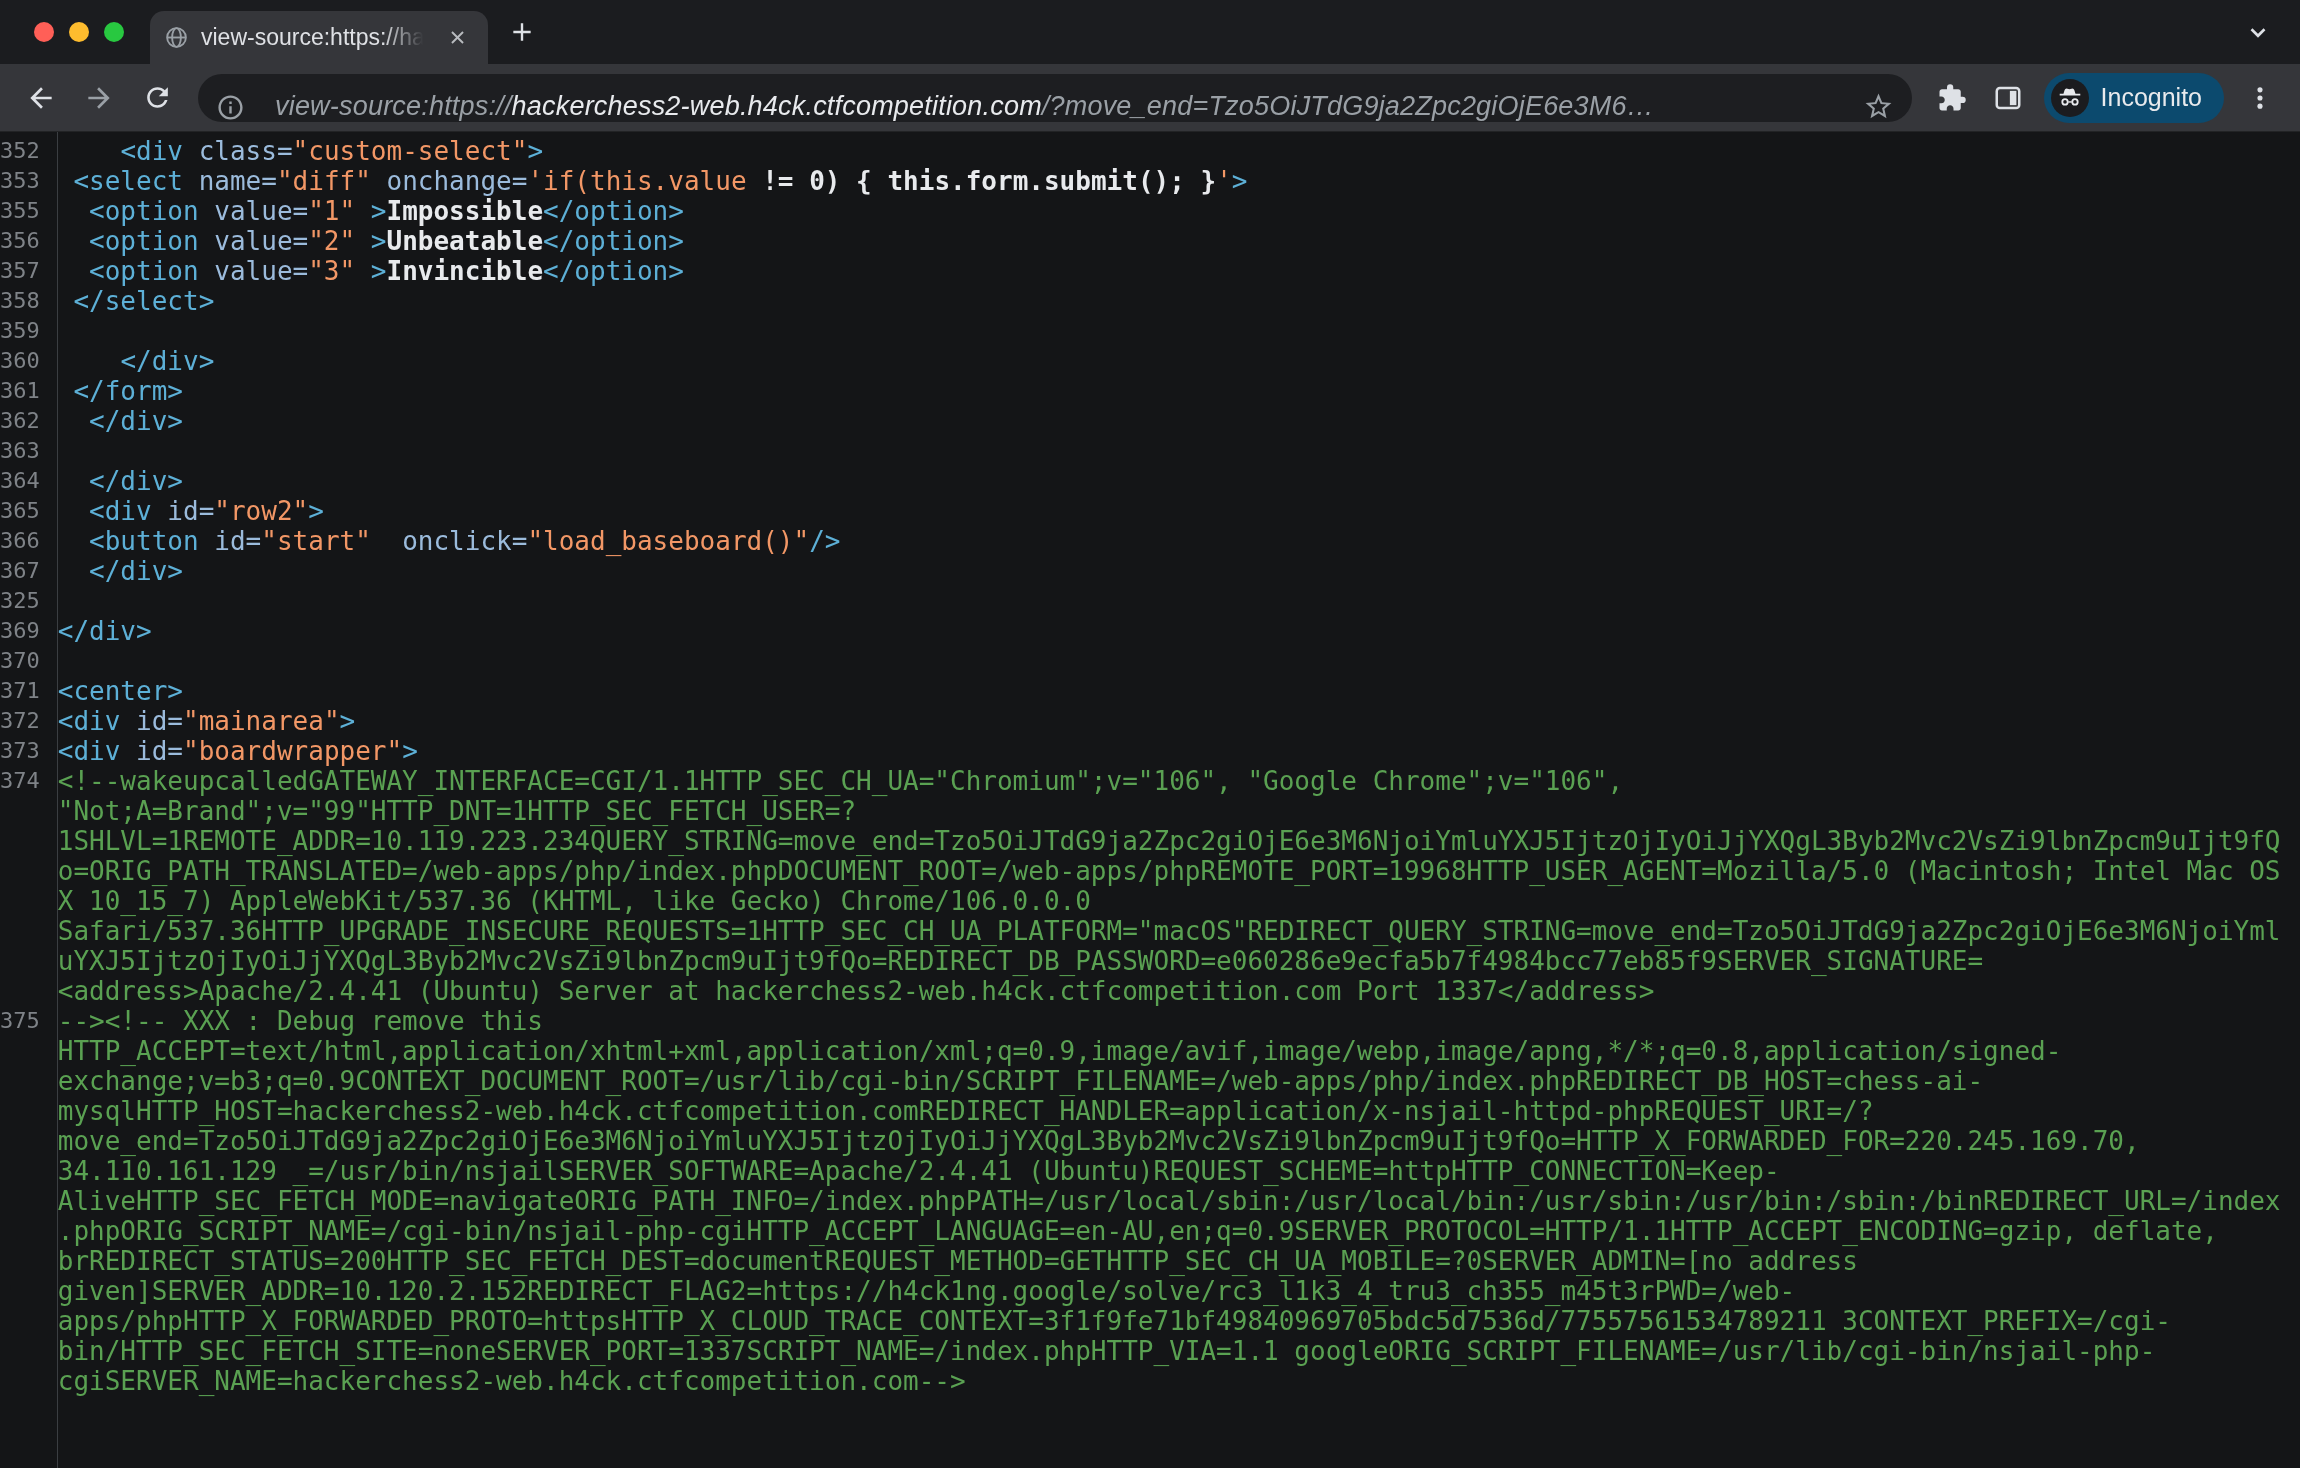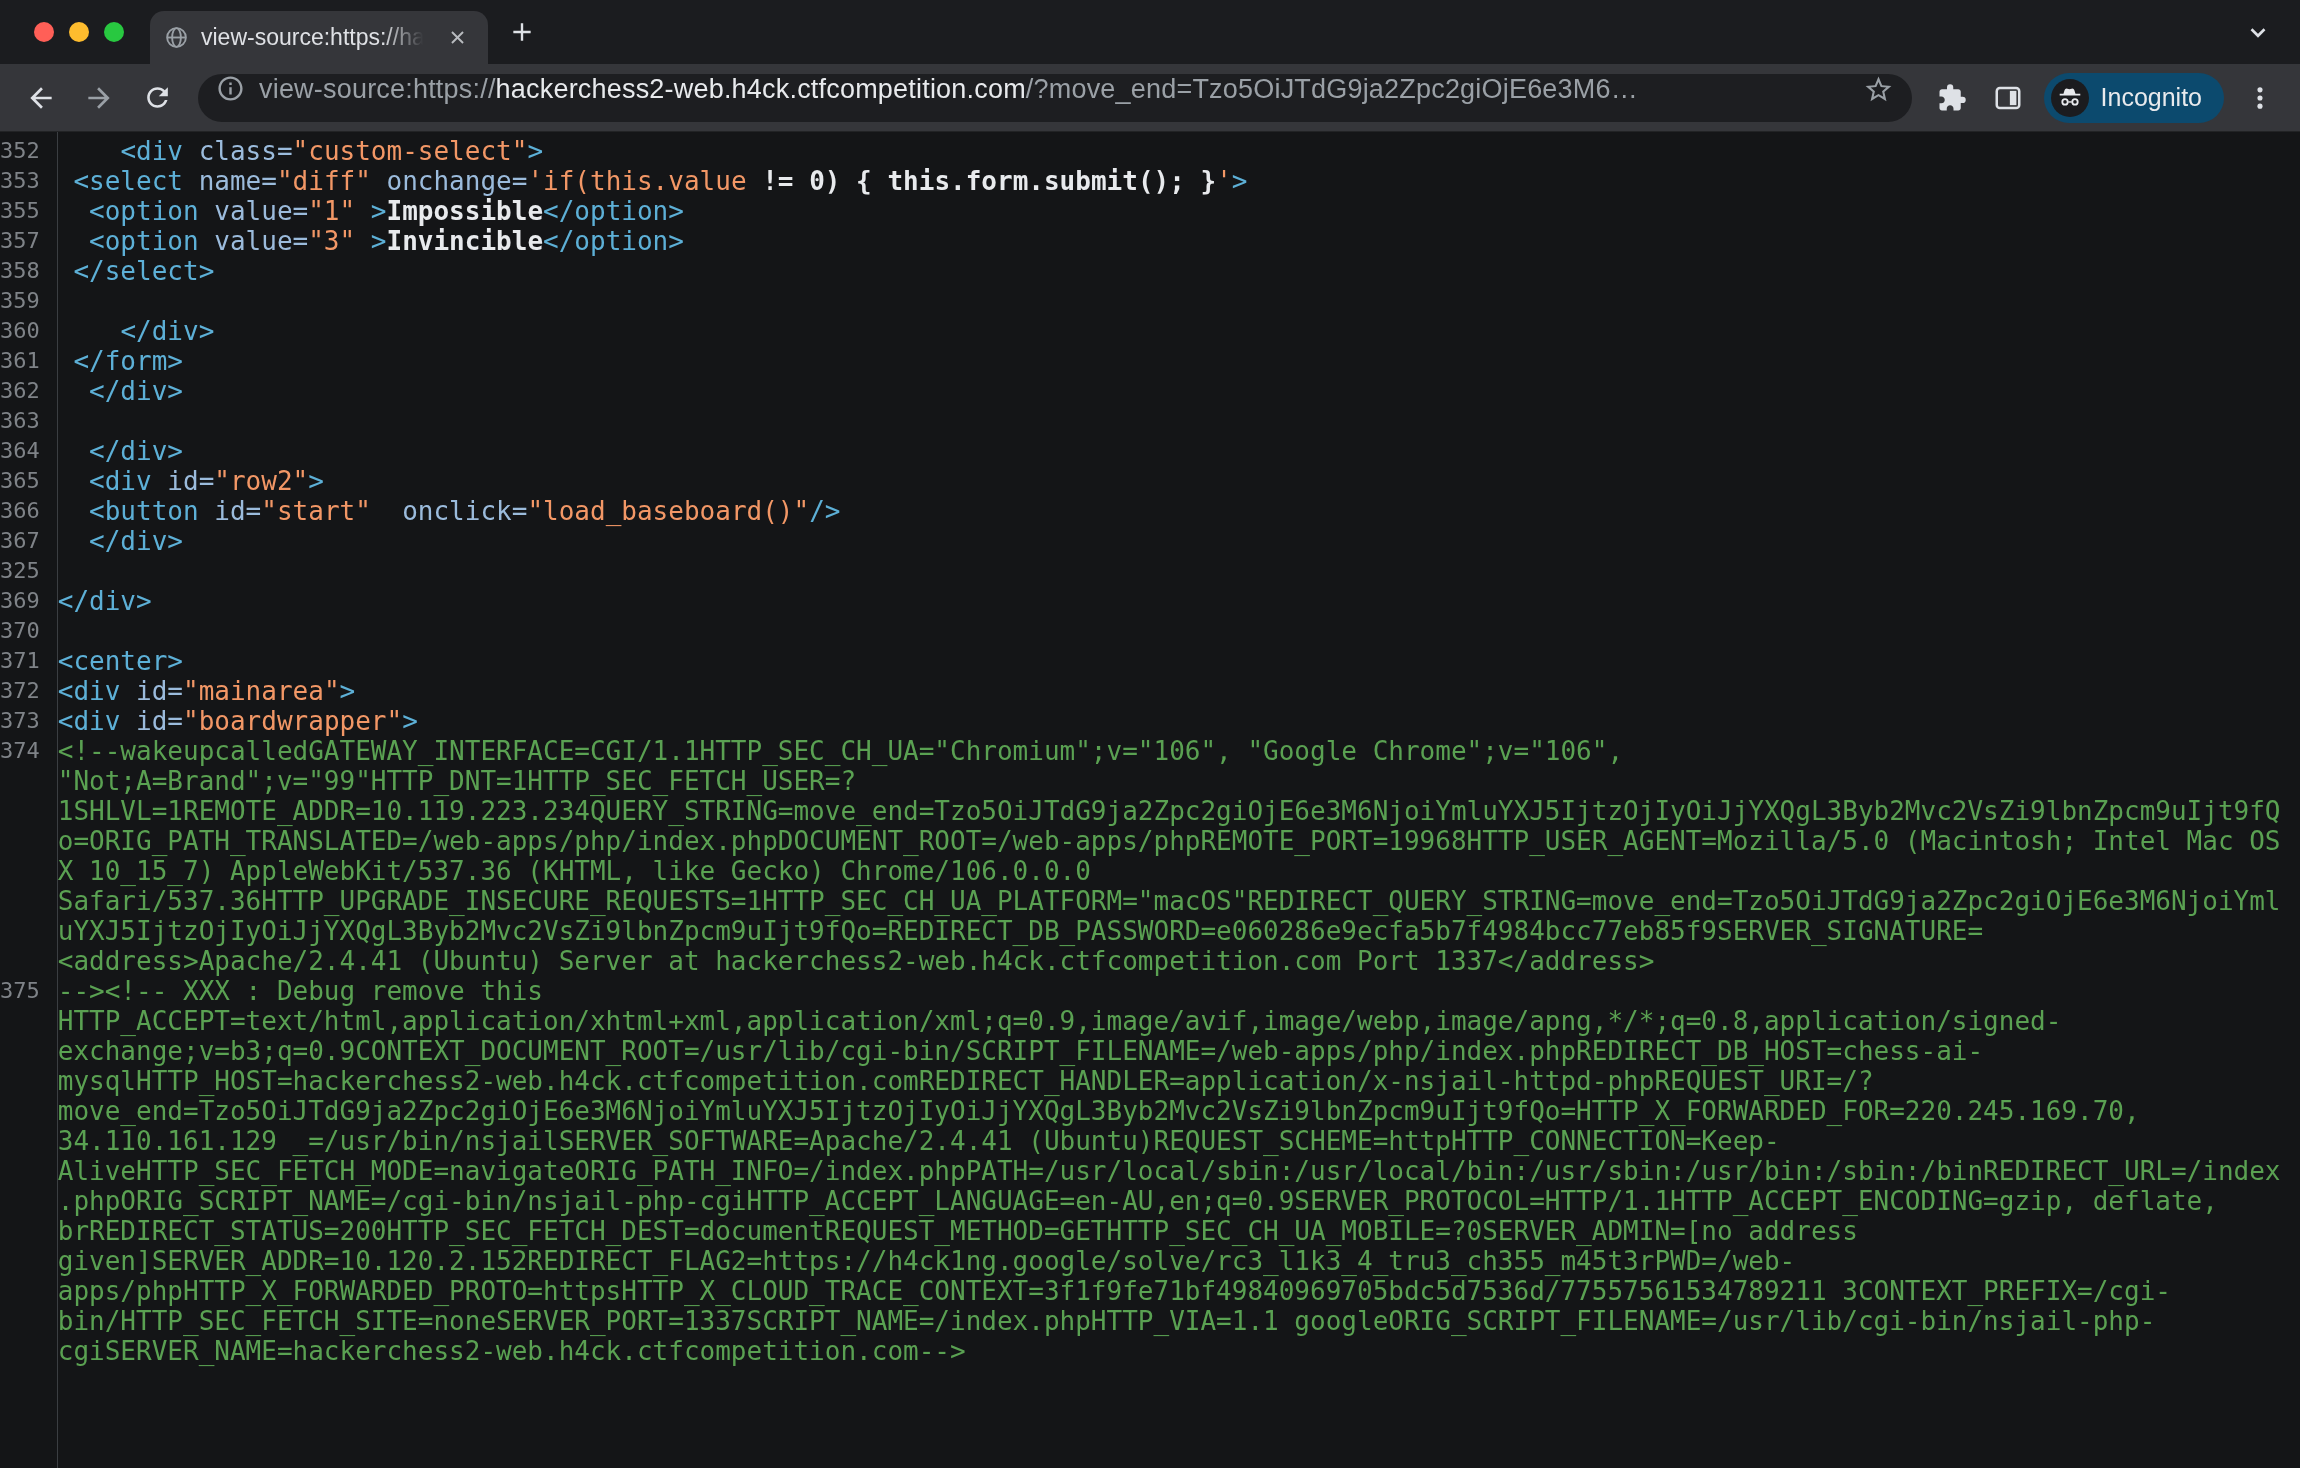--- a/index.html
+++ b/index.html
@@ -28,21 +28,21 @@
   .icon-btn{background:none; border:none; cursor:pointer; display:flex; align-items:center; justify-content:center; padding:0;}
   .tab-close{width:34px; height:34px; border-radius:50%;}
   .new-tab{width:44px; height:44px; margin-left:12px; border-radius:50%;}
   .strip-spacer{flex:1;}
   .strip-chevron{width:44px; height:44px; margin-right:20px;}
 
   
   .toolbar{height:68px; background:var(--c-toolbar); display:flex; align-items:center; padding:0 14px; gap:4px; flex:0 0 auto; border-bottom:1px solid rgba(0,0,0,.35);}
   .nav-btn{width:54px; height:54px; border-radius:50%;}
   .omnibox{flex:1; height:48px; background:var(--c-omnibox); border-radius:24px; margin:0 10px;
-       display:flex; align-items:flex-start; padding:0 18px; gap:14px; min-width:0;}
+       display:flex; align-items:flex-end; padding:0 18px; gap:30px; min-width:0;font-style:italic;}
   .url{flex:1; font-size:27px; white-space:nowrap; overflow:hidden; min-width:0; letter-spacing:.2px;}
   .url-dim{color:#9aa0a6;}
   .url-host{color:var(--c-text);}
   .right-btn{width:52px; height:52px; border-radius:50%;}
   .incognito-chip{height:50px; background:#0c4a6e; border-radius:25px; display:flex; align-items:center;
        gap:12px; padding:0 22px 0 7px; margin:0 6px; cursor:pointer;}
   .incog-circle{width:38px; height:38px; border-radius:50%; background:#1b1c1f; display:flex; align-items:center; justify-content:center;}
   .incog-label{color:var(--c-text); font-size:25px;}
 
   
@@ -174,20 +174,24 @@
         </div>
         <div class="src-row">
           <span class="line-num">353</span>
           <span class="line-code"><span class="tk-p"> </span><span class="tk-t">&lt;select</span><span class="tk-p"> </span><span class="tk-a">name=</span><span class="tk-v">"diff"</span><span class="tk-p"> </span><span class="tk-a">onchange=</span><span class="tk-v">'if(this.value</span><span class="tk-x"> != 0) { this.form.submit(); }</span><span class="tk-v">'</span><span class="tk-t">&gt;</span></span>
         </div>
         <div class="src-row">
           <span class="line-num">355</span>
           <span class="line-code"><span class="tk-p">  </span><span class="tk-t">&lt;option</span><span class="tk-p"> </span><span class="tk-a">value=</span><span class="tk-v">"1"</span><span class="tk-p"> </span><span class="tk-t">&gt;</span><span class="tk-x">Impossible</span><span class="tk-t">&lt;/option&gt;</span></span>
         </div>
         <div class="src-row">
+          <span class="line-num">356</span>
+          <span class="line-code"><span class="tk-p">  </span><span class="tk-t">&lt;option</span><span class="tk-p"> </span><span class="tk-a">value=</span><span class="tk-v">"2"</span><span class="tk-p"> </span><span class="tk-t">&gt;</span><span class="tk-x">Unbeatable</span><span class="tk-t">&lt;/option&gt;</span></span>
+        </div>
+        <div class="src-row">
           <span class="line-num">357</span>
           <span class="line-code"><span class="tk-p">  </span><span class="tk-t">&lt;option</span><span class="tk-p"> </span><span class="tk-a">value=</span><span class="tk-v">"3"</span><span class="tk-p"> </span><span class="tk-t">&gt;</span><span class="tk-x">Invincible</span><span class="tk-t">&lt;/option&gt;</span></span>
         </div>
         <div class="src-row">
           <span class="line-num">358</span>
           <span class="line-code"><span class="tk-p"> </span><span class="tk-t">&lt;/select&gt;</span></span>
         </div>
         <div class="src-row">
           <span class="line-num">359</span>
           <span class="line-code"></span>

